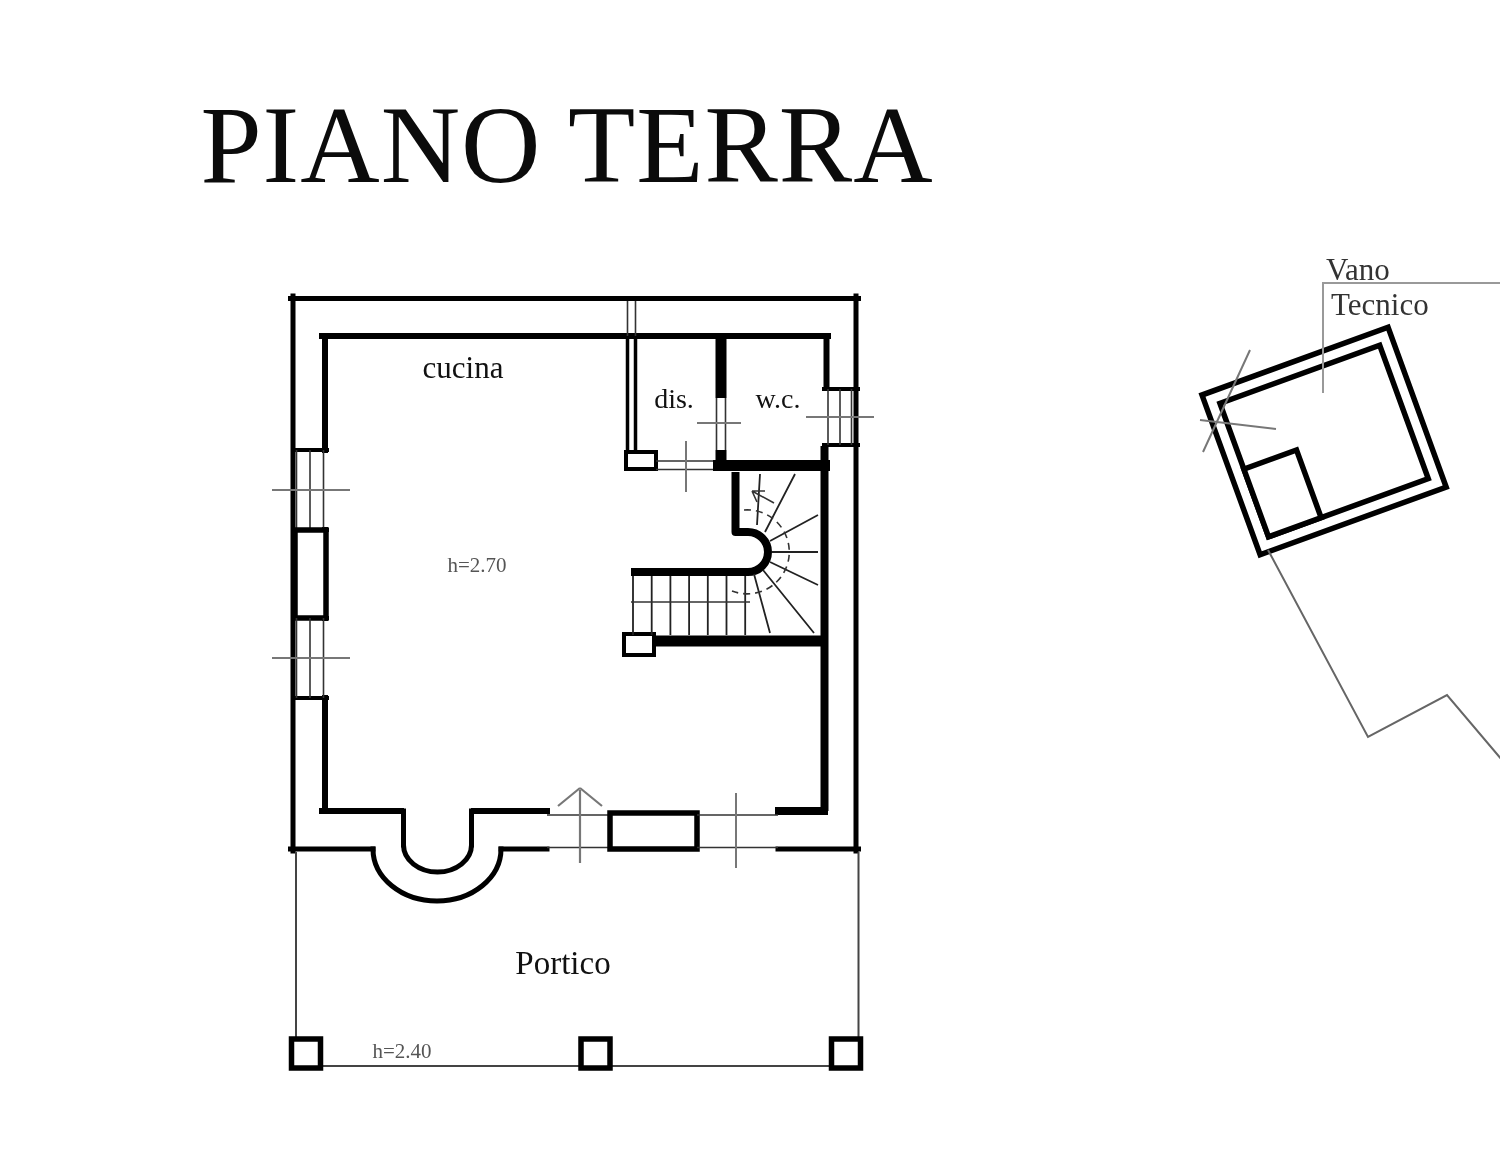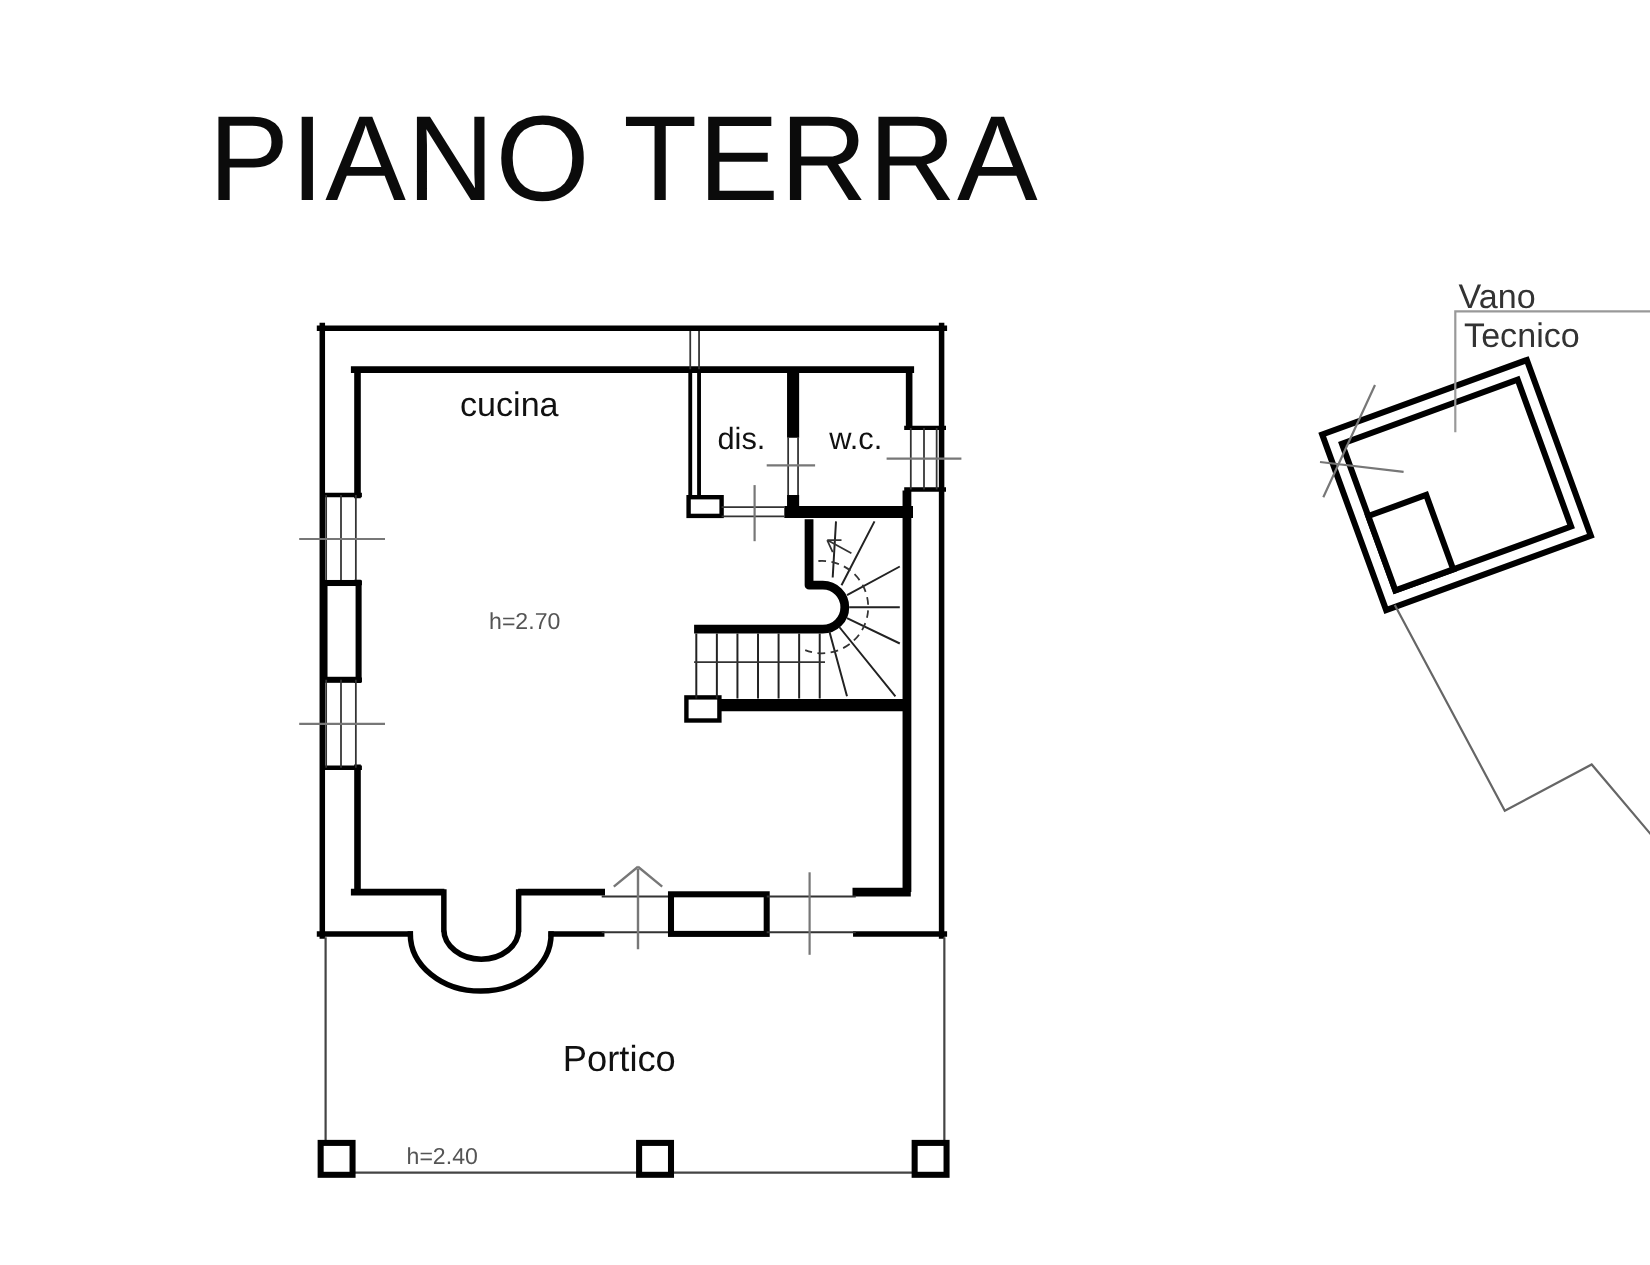--- a/index.html
+++ b/index.html
@@ -1,17 +1,17 @@
 <!DOCTYPE html>
 <html><head>
 <meta charset="utf-8">
 <style>
   html,body{margin:0;padding:0;background:#ffffff;}
   .page{position:relative;width:1500px;height:1150px;background:#ffffff;overflow:hidden;
-        font-family:Liberation Sans, sans-serif;}
+        font-family:Liberation Serif, serif;}
   svg{display:block;}
   
   .w4 {stroke:#000;stroke-width:4;fill:none;}
   .w5 {stroke:#000;stroke-width:5;fill:none;stroke-linecap:square;}
   .w6 {stroke:#000;stroke-width:6;fill:none;stroke-linecap:square;}
   .w8 {stroke:#000;stroke-width:8;fill:none;stroke-linejoin:round;}
   .w11{stroke:#000;stroke-width:11;fill:none;}
   .w35{stroke:#000;stroke-width:3.5;fill:none;}
   .w5r{stroke:#000;stroke-width:5.5;fill:#ffffff;}
   .w4r{stroke:#000;stroke-width:4;fill:#ffffff;}

